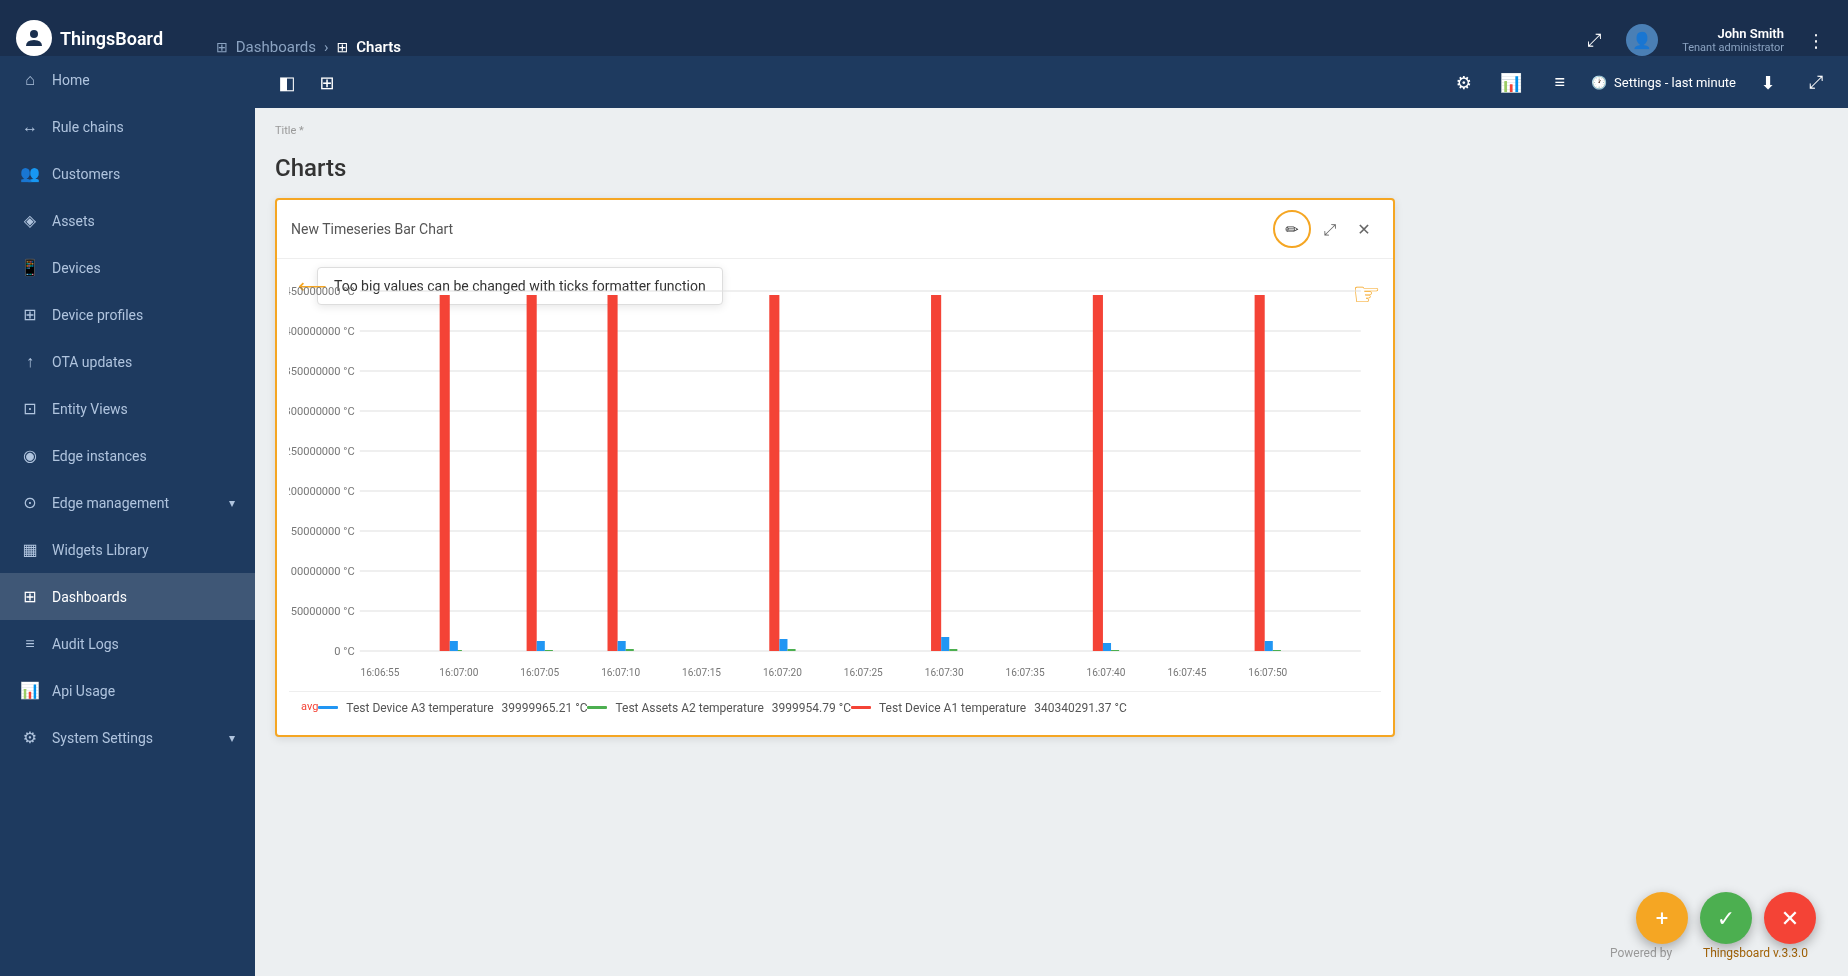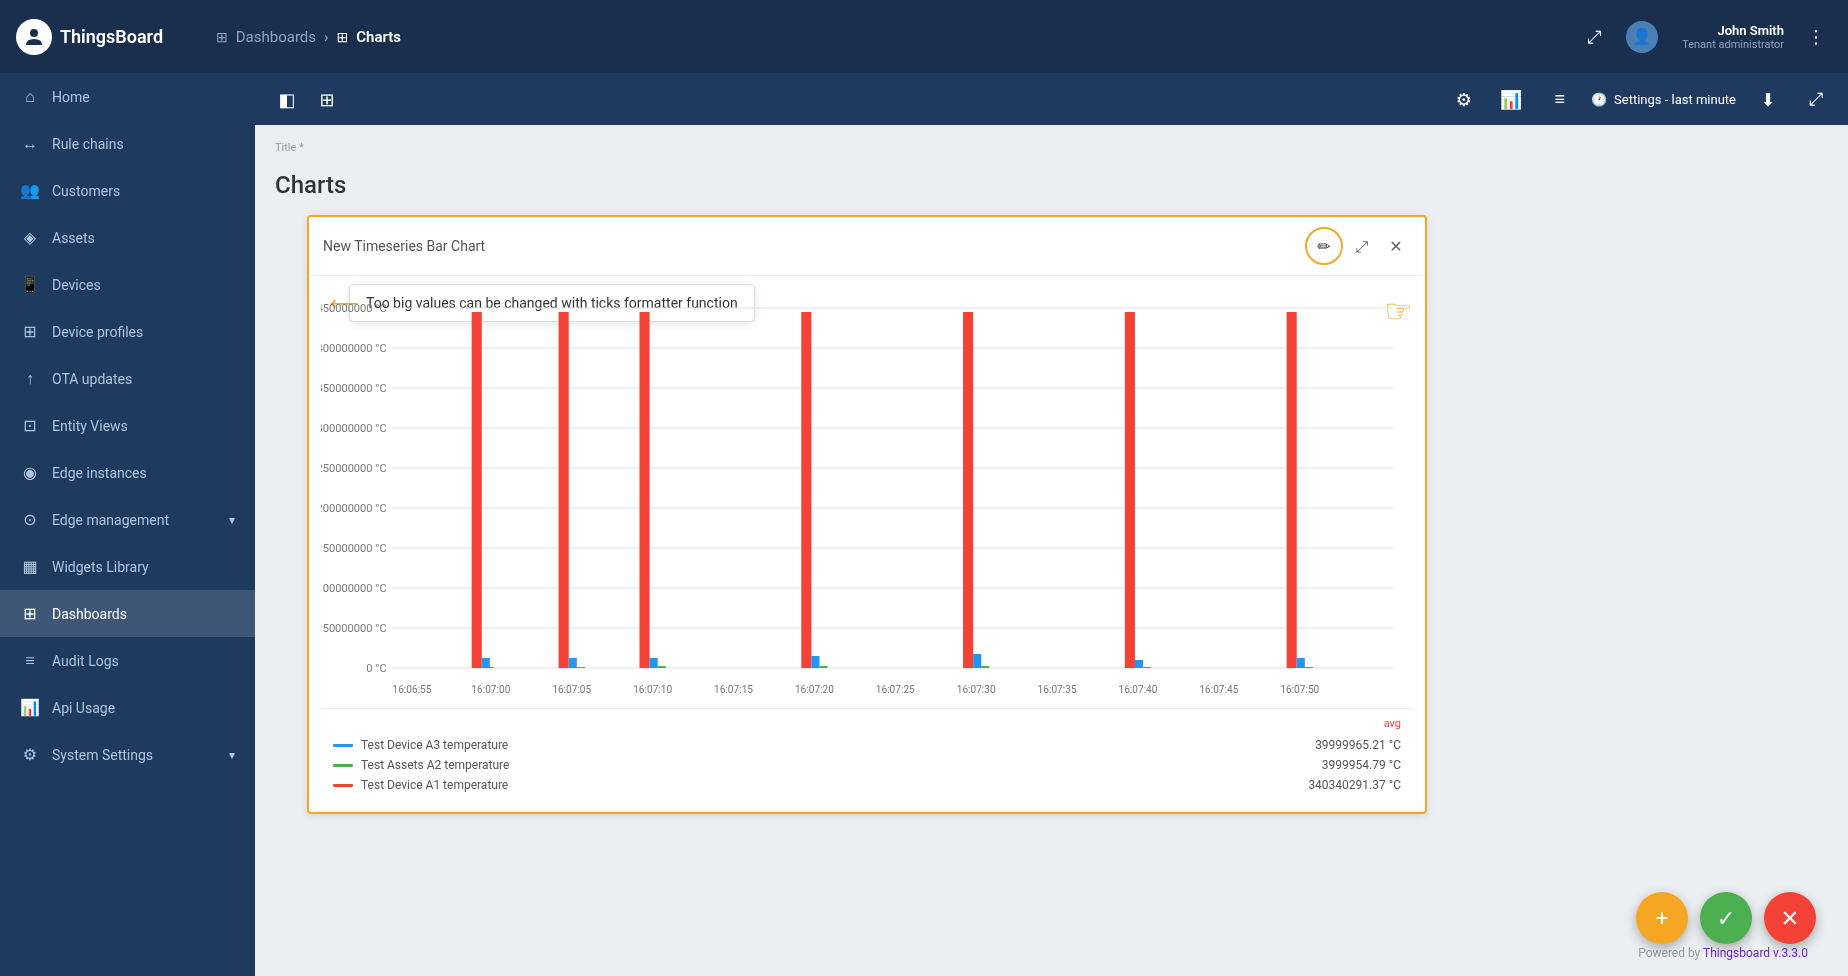--- a/index.html
+++ b/index.html
@@ -1,23 +1,23 @@
 <!DOCTYPE html>
 <html><head>
   <meta charset="utf-8">
   <style>
     * { margin: 0; padding: 0; box-sizing: border-box; }
     body { font-family: 'Roboto', Arial, sans-serif; background: #f0f2f5; width: 1848px; height: 976px; overflow: hidden; display: flex; flex-direction: column; }
 
     
     .topbar {
       background: #1a2f4e;
-      height: 73px;
-      display: flex;
-      align-items: center;
+      height: 56px;
+      display: flex;
+      align-items: flex-end;
       padding: 0 16px;
       color: white;
       flex-shrink: 0;
     }
     .topbar-logo {
       display: flex;
       align-items: center;
       gap: 8px;
       font-size: 18px;
       font-weight: 600;
@@ -240,22 +240,22 @@
       left: -20px;
       top: 50%;
       transform: translateY(-50%);
       color: #f5a623;
       font-size: 20px;
     }
 
     
     .chart-legend {
       display: flex;
-      flex-direction: column;
-      gap: 6px;
+      flex-direction: row;
+      gap: 0;
       padding: 8px 12px;
       border-top: 1px solid #eee;
     }
     .legend-row {
       display: flex;
       align-items: center;
       gap: 8px;
       font-size: 12px;
       color: #555;
     }
@@ -311,26 +311,25 @@
     .fab-cancel { background: #f44336; }
 
     
     .page-footer {
       text-align: center;
       padding: 8px;
       font-size: 12px;
       color: #999;
       background: #eceff1;
     }
-    .footer-link { color: #6d28d9; text-decoration: none; }
+    .footer-link { color: #a16207; text-decoration: none; margin-left: 28px; }
 
     
     .widget-highlight {
       border: 2px solid #f5a623;
-      margin-left: 32px;
     }
   </style>
 </head>
 <body>
 
 <div class="topbar">
   <div class="topbar-logo">
     <div class="logo-icon">
       <svg width="24" height="24" viewBox="0 0 24 24">
         <circle cx="12" cy="8" r="4" fill="#1a2f4e"></circle>

